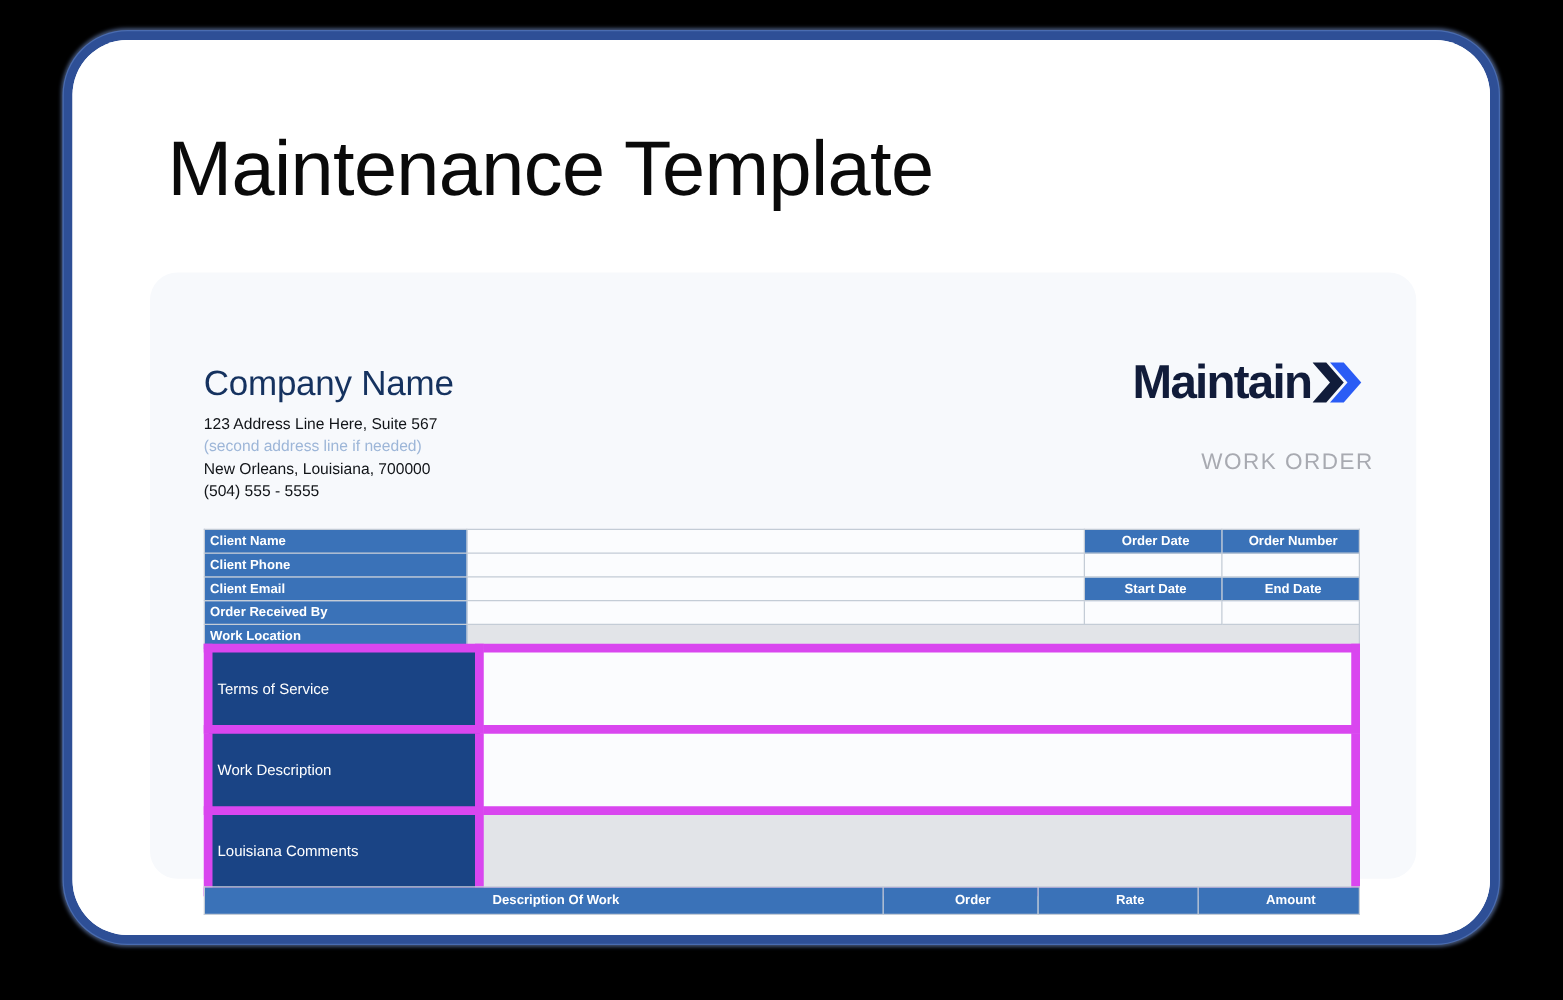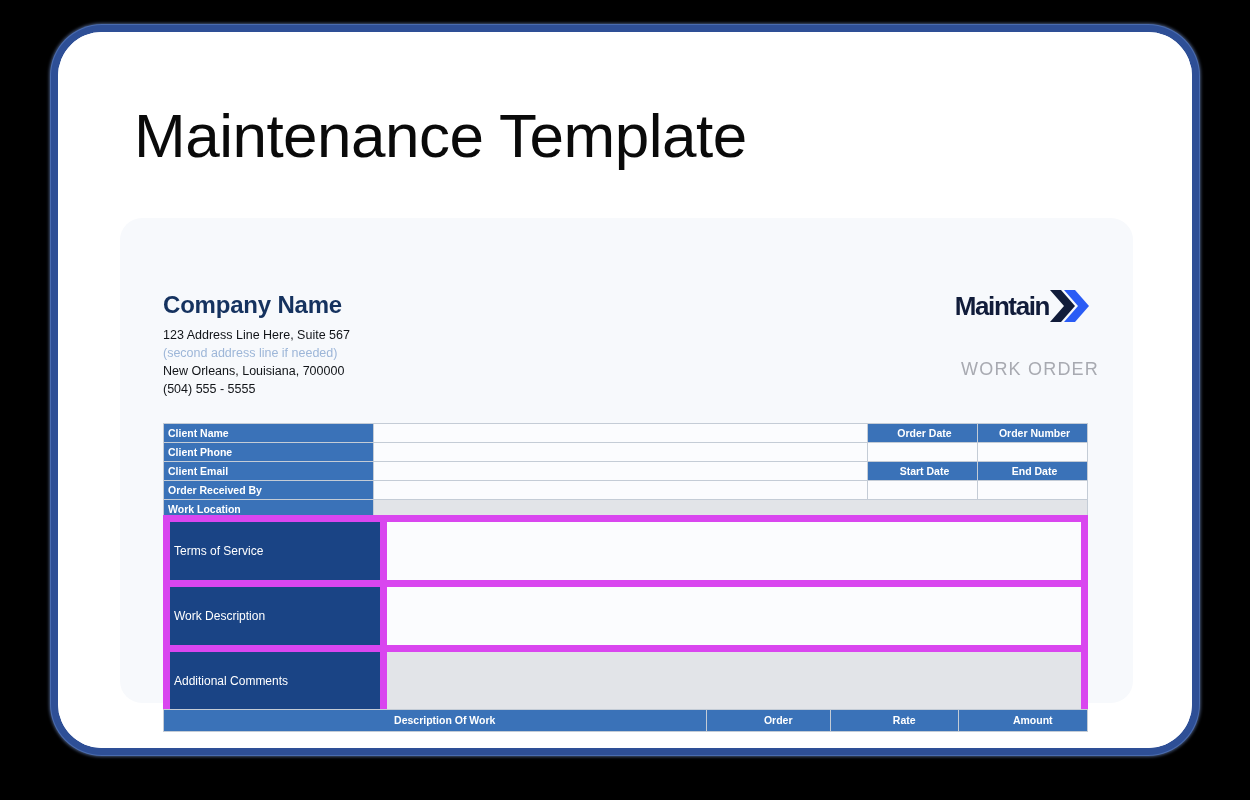--- a/index.html
+++ b/index.html
@@ -77,22 +77,22 @@
   }
 
   
   .company-block {
     position: absolute;
     left: 43px;
     top: 73px;
     width: 420px;
   }
   .company-name {
-    font-size: 24px;
-    font-weight: bold;
+    font-size: 28px;
+    font-weight: normal;
     color: #15325f;
     letter-spacing: -0.2px;
     margin-bottom: 7px;
   }
   .company-line {
     font-size: 12.5px;
     line-height: 18px;
     color: #111418;
   }
   .company-line.muted {
@@ -102,21 +102,21 @@
   
   .logo-wrap {
     position: absolute;
     right: 43px;
     top: 68px;
     display: flex;
     align-items: center;
     height: 40px;
   }
   .logo-word {
-    font-size: 26px;
+    font-size: 38px;
     font-weight: bold;
     color: #111c3a;
     letter-spacing: -1.4px;
     line-height: 38px;
   }
   .logo-x {
     width: 40px;
     height: 36px;
     margin-left: 1px;
     display: block;
@@ -286,21 +286,21 @@
             <tbody>
               <tr>
                 <td class="b-label">Terms of Service</td>
                 <td class="b-value"></td>
               </tr>
               <tr>
                 <td class="b-label">Work Description</td>
                 <td class="b-value"></td>
               </tr>
               <tr>
-                <td class="b-label">Additional Comments</td>
+                <td class="b-label">Louisiana Comments</td>
                 <td class="b-value gray"></td>
               </tr>
             </tbody>
           </table>
 
           <table class="work-table">
             <tbody>
               <tr>
                 <td style="width:515px;">Description Of Work</td>
                 <td style="width:100px;">Order</td>

